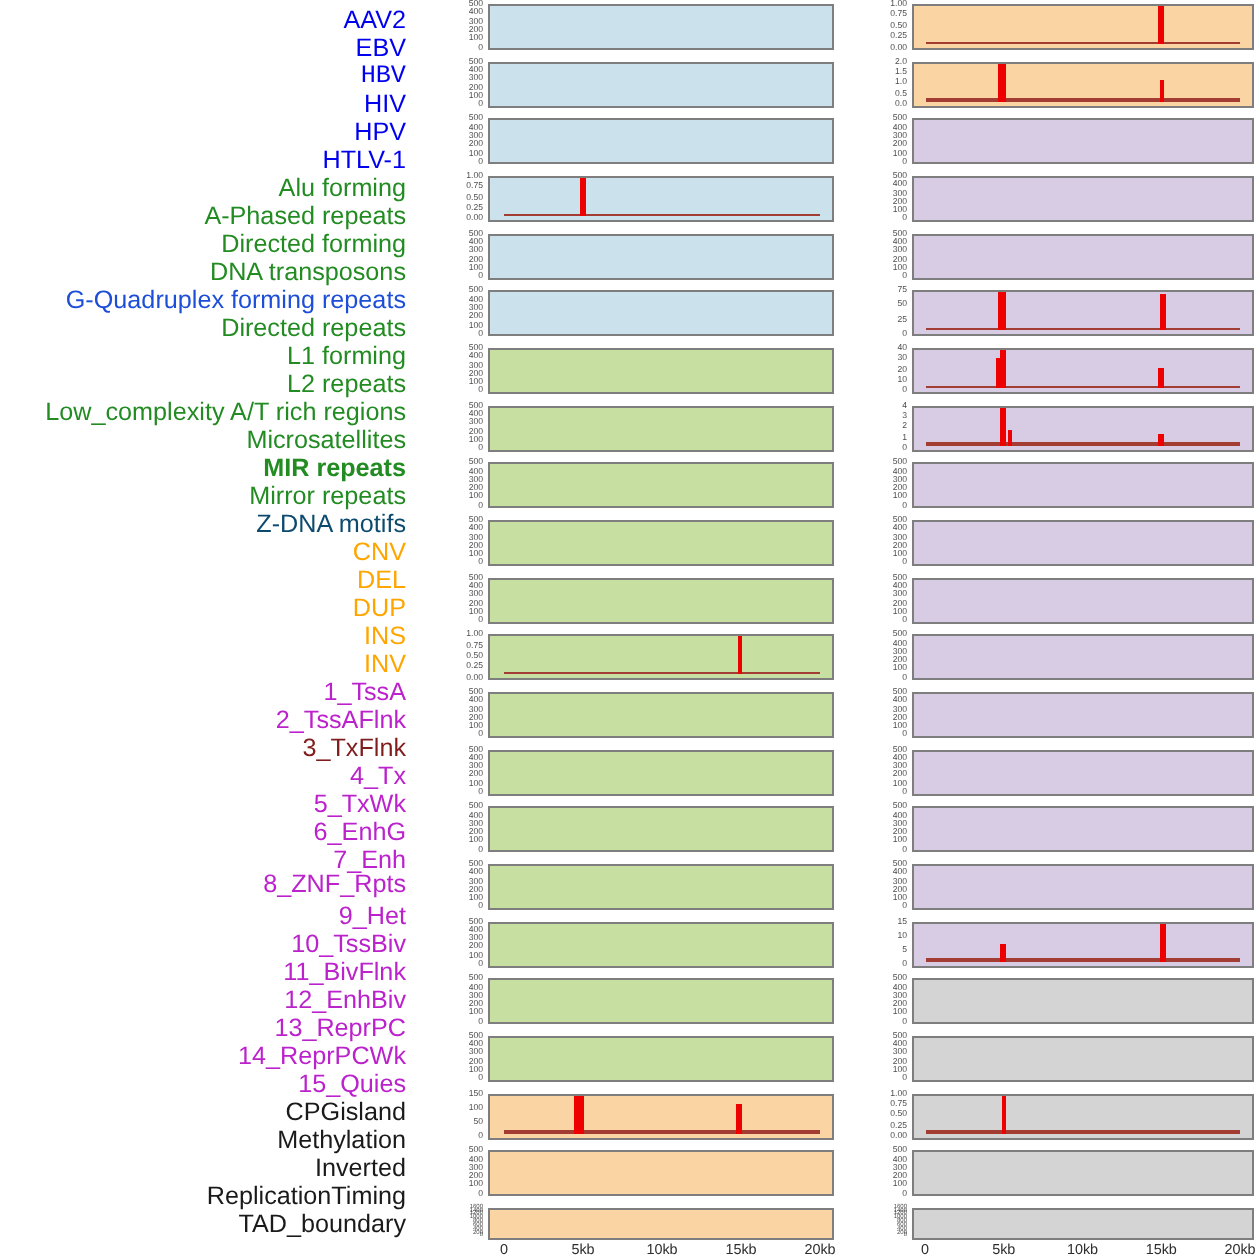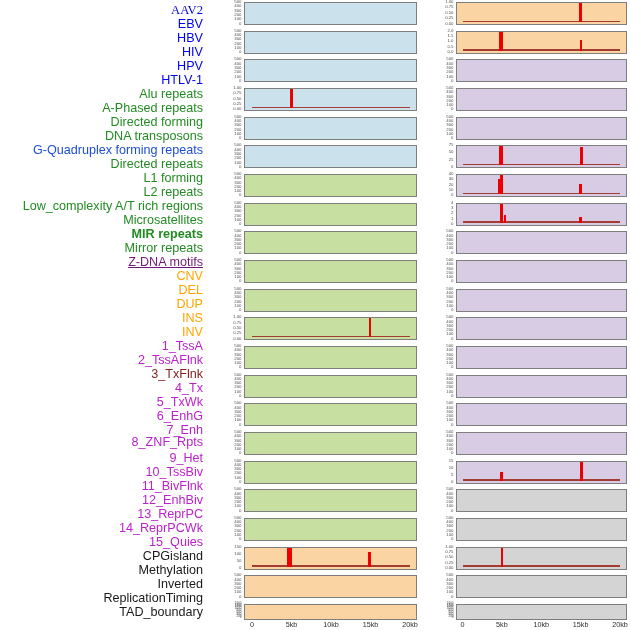--- a/index.html
+++ b/index.html
@@ -24,39 +24,39 @@
   .xtick{
     position:absolute;width:34px;text-align:center;color:#2e2e2e;
     font-size:7.2px;line-height:9px;height:9px;
   }
 </style>
 </head>
 <body>
 
 <div id="fig">
   <div id="labels">
-      <div class="track-label" style="top: 3.2px; color: rgb(0, 0, 238); font-family: Liberation Serif, serif;">AAV2</div>
+      <div class="track-label" style="top: 3.2px; color: rgb(0, 0, 238);">AAV2</div>
       <div class="track-label" style="top: 17.185px; color: rgb(0, 0, 238);">EBV</div>
-      <div class="track-label" style="top: 31.17px; color: rgb(0, 0, 238);">HBV</div>
+      <div class="track-label" style="top: 31.17px; color: rgb(0, 0, 238); font-family: Liberation Mono, monospace;">HBV</div>
       <div class="track-label" style="top: 45.155px; color: rgb(0, 0, 238);">HIV</div>
       <div class="track-label" style="top: 59.14px; color: rgb(0, 0, 238);">HPV</div>
       <div class="track-label" style="top: 73.125px; color: rgb(0, 0, 238);">HTLV-1</div>
-      <div class="track-label" style="top: 87.11px; color: rgb(34, 139, 34);">Alu repeats</div>
+      <div class="track-label" style="top: 87.11px; color: rgb(34, 139, 34);">Alu forming</div>
       <div class="track-label" style="top: 101.095px; color: rgb(34, 139, 34);">A-Phased repeats</div>
       <div class="track-label" style="top: 115.08px; color: rgb(34, 139, 34);">Directed forming</div>
       <div class="track-label" style="top: 129.065px; color: rgb(34, 139, 34);">DNA transposons</div>
       <div class="track-label" style="top: 143.05px; color: #1d4ed8;">G-Quadruplex forming repeats</div>
       <div class="track-label" style="top: 157.035px; color: rgb(34, 139, 34);">Directed repeats</div>
       <div class="track-label" style="top: 171.02px; color: rgb(34, 139, 34);">L1 forming</div>
       <div class="track-label" style="top: 185.005px; color: rgb(34, 139, 34);">L2 repeats</div>
       <div class="track-label" style="top: 198.99px; color: rgb(34, 139, 34);">Low_complexity A/T rich regions</div>
       <div class="track-label" style="top: 212.975px; color: rgb(34, 139, 34);">Microsatellites</div>
       <div class="track-label" style="top: 226.96px; color: rgb(34, 139, 34); font-weight: bold;">MIR repeats</div>
       <div class="track-label" style="top: 240.945px; color: rgb(34, 139, 34);">Mirror repeats</div>
-      <div class="track-label" style="top: 254.93px; color: #701a75; text-decoration: underline;">Z-DNA motifs</div>
+      <div class="track-label" style="top: 254.93px; color: #0c4a6e;">Z-DNA motifs</div>
       <div class="track-label" style="top: 268.915px; color: rgb(255, 165, 0);">CNV</div>
       <div class="track-label" style="top: 282.9px; color: rgb(255, 165, 0);">DEL</div>
       <div class="track-label" style="top: 296.885px; color: rgb(255, 165, 0);">DUP</div>
       <div class="track-label" style="top: 310.87px; color: rgb(255, 165, 0);">INS</div>
       <div class="track-label" style="top: 324.855px; color: rgb(255, 165, 0);">INV</div>
       <div class="track-label" style="top: 338.84px; color: rgb(187, 34, 204);">1_TssA</div>
       <div class="track-label" style="top: 352.825px; color: rgb(187, 34, 204);">2_TssAFlnk</div>
       <div class="track-label" style="top: 366.81px; color: #7f1d1d;">3_TxFlnk</div>
       <div class="track-label" style="top: 380.795px; color: rgb(187, 34, 204);">4_Tx</div>
       <div class="track-label" style="top: 394.78px; color: rgb(187, 34, 204);">5_TxWk</div>

